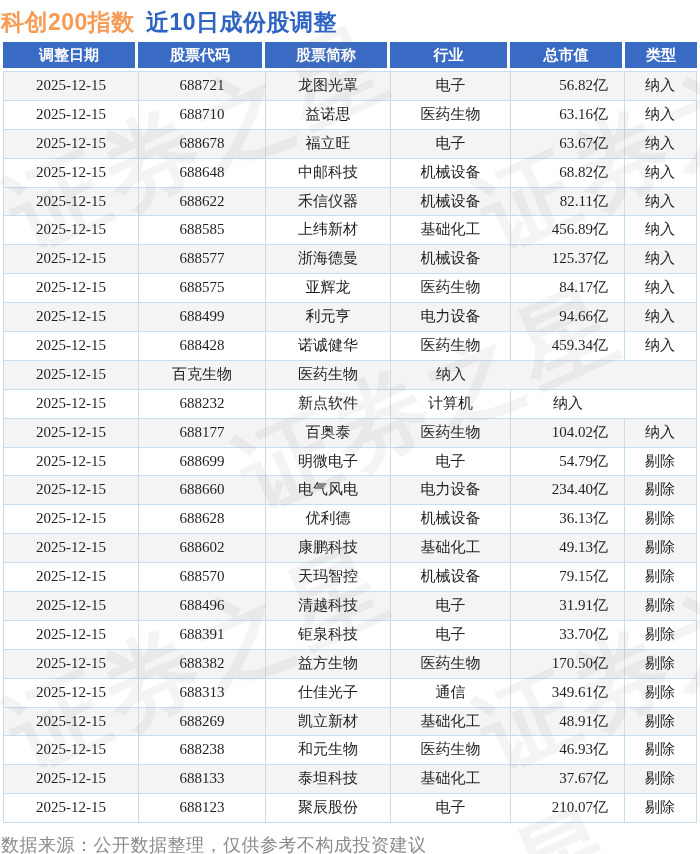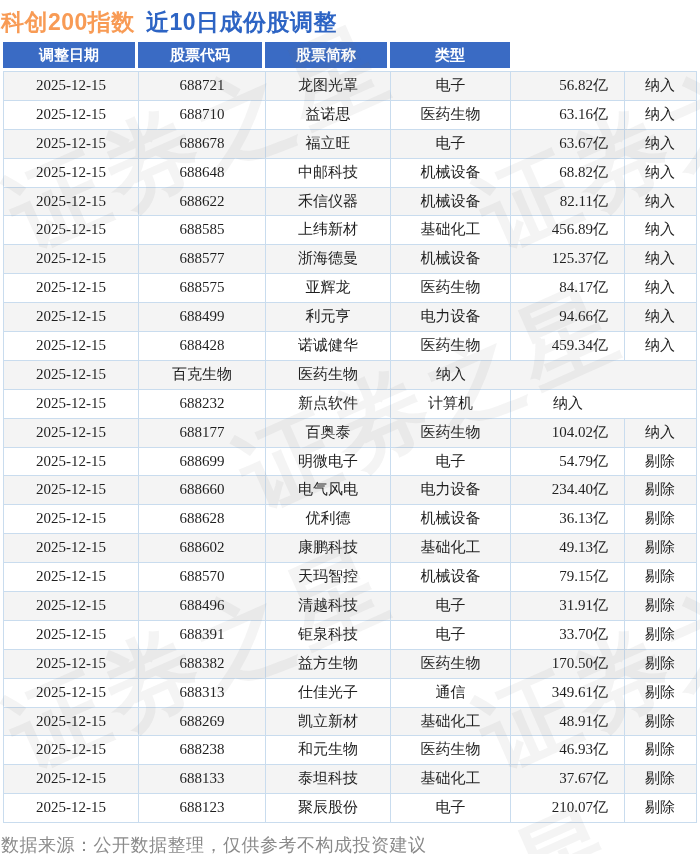--- a/index.html
+++ b/index.html
@@ -103,20 +103,22 @@
 
   <h1 class="title">
     <span class="t-orange">科创200指数</span><span class="t-blue">近10日成份股调整</span>
   </h1>
 
   <div class="table">
     <div class="thead" id="thead">
         <div class="th c0">调整日期</div>
         <div class="th c1">股票代码</div>
         <div class="th c2">股票简称</div>
+        <div class="th c3">行业</div>
+        <div class="th c4">总市值</div>
         <div class="th c5">类型</div>
       </div>
     <div class="tbody" id="tbody">
         <div class="tr odd">
           <div class="td c0">2025-12-15</div>
           <div class="td c1">688721</div>
           <div class="td c2">龙图光罩</div>
           <div class="td c3">电子</div>
           <div class="td c4">56.82亿</div>
           <div class="td c5">纳入</div>

